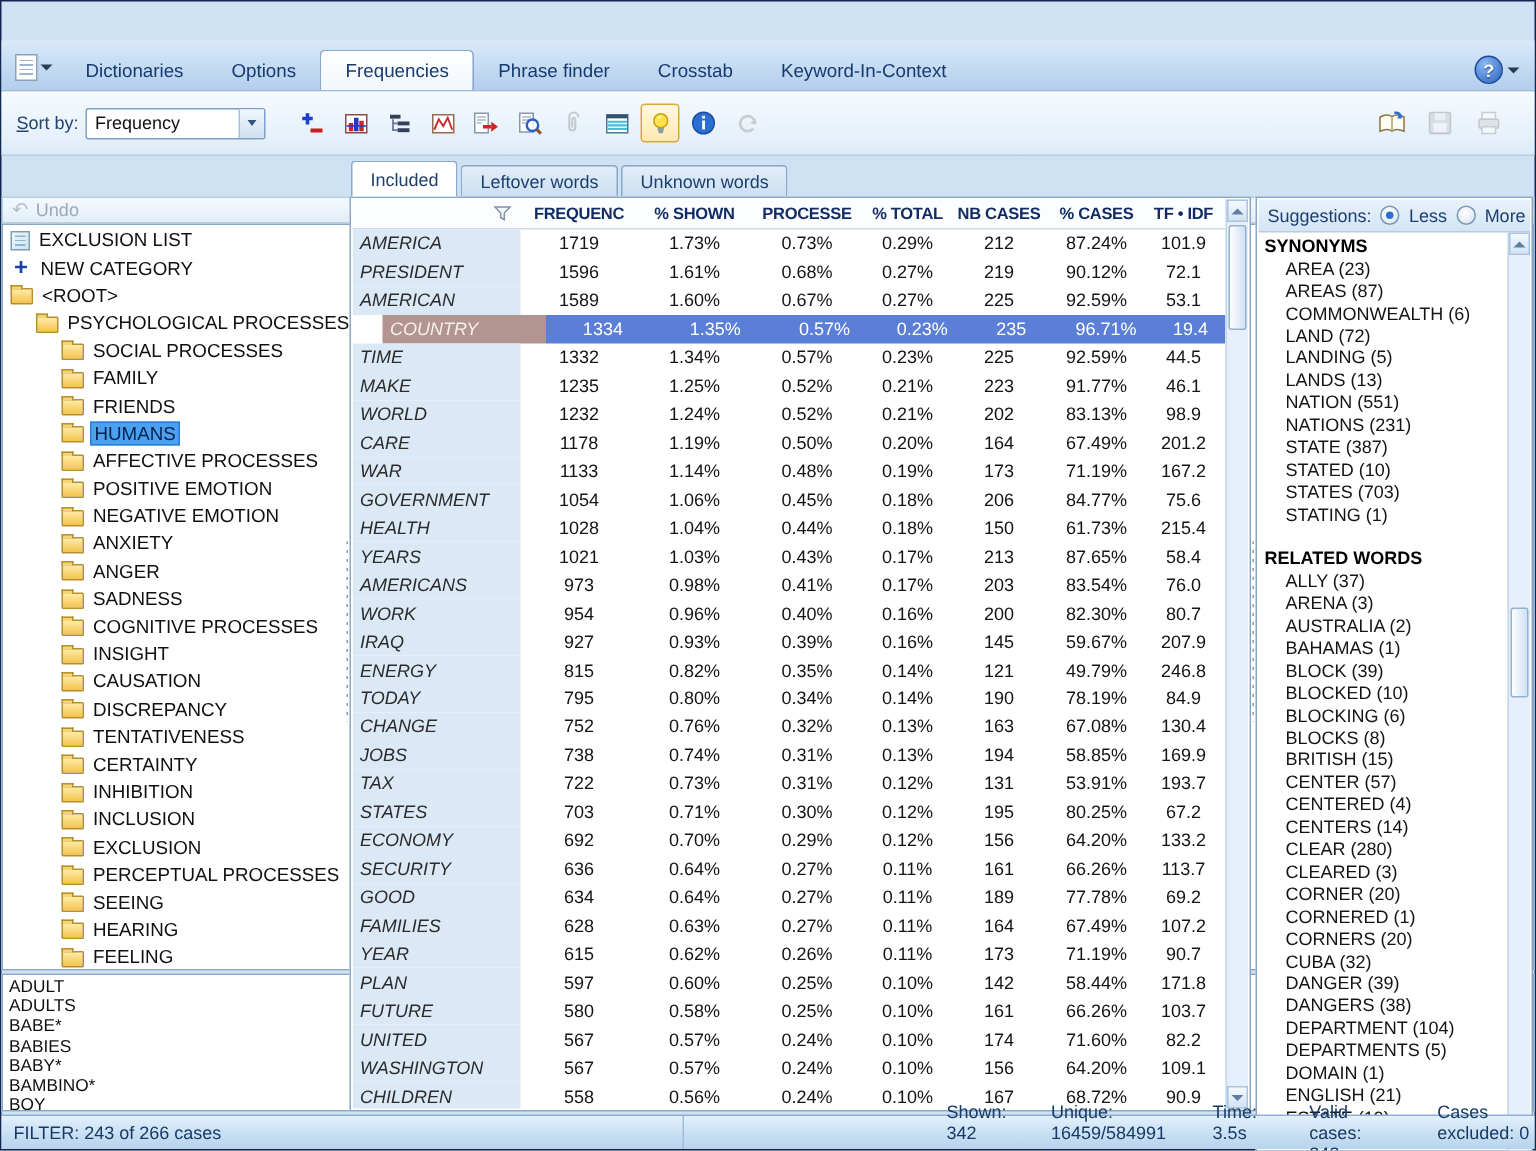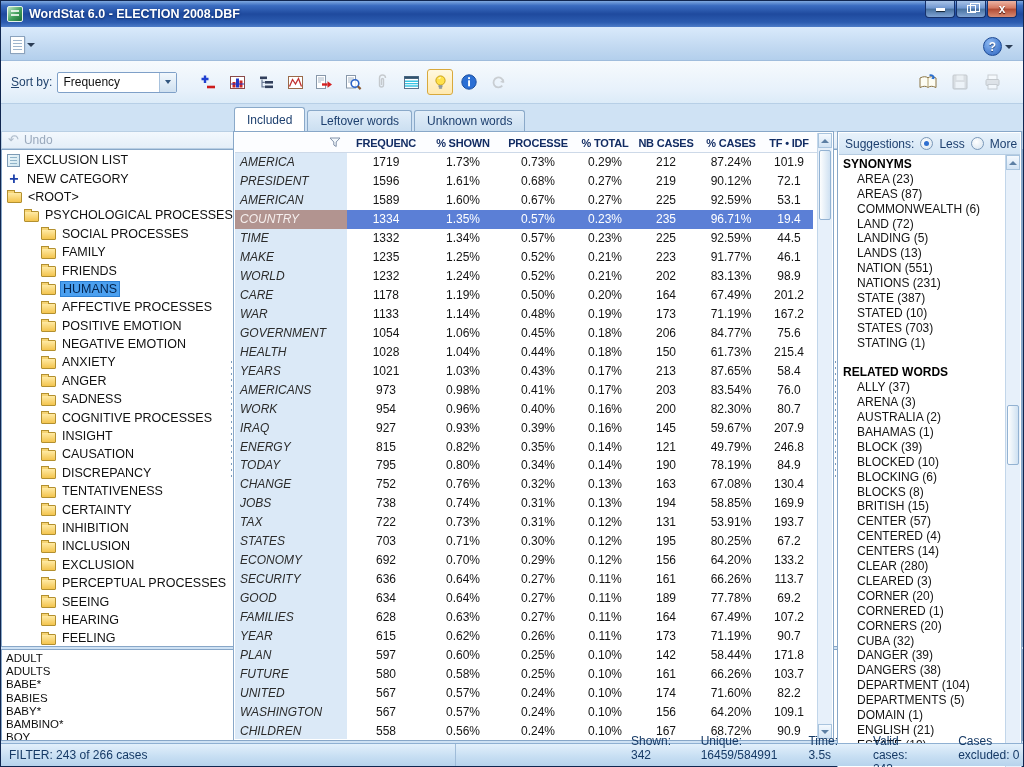--- a/index.html
+++ b/index.html
@@ -106,21 +106,21 @@
   .table-panel { left:232px; top:0; width:601px; height:610px; }
   .thead { position:absolute; top:1px; left:1px; right:16px; height:20px; background:#fcfdff; border-bottom:1px solid #cdd9e8; display:flex; }
   .th { font-weight:bold; font-size:11px; color:#122c63; display:flex; align-items:center; justify-content:center; letter-spacing:-0.2px; }
   .th.c0 { justify-content:flex-end; padding-right:6px; }
   .tbody { position:absolute; top:21px; left:1px; right:16px; bottom:1px; overflow:hidden; }
   .tr { display:flex; height:18.95px; }
   .td { display:flex; align-items:center; justify-content:center; font-size:12px; color:#141414; }
   .td.c0 { background:#dbe9f7; justify-content:flex-start; padding-left:5px; font-style:italic; color:#2b2b2b; }
   .c0{ width:112px;text-align:center; } .c1{ width:78px; } .c2{ width:76px; } .c3{ width:74px; } .c4{ width:60px;text-align:center; } .c5{ width:62px; } .c6{ width:68px; } .c7{ width:48px; }
   .tr.selected .td { background:#5b7fd6; color:#ffffff; }
-  .tr.selected .td.c0 { background:#b29490; color:#f6efee; }
+  .tr.selected .td.c0 { background:#b29490; color:#f6efee;margin-left:20px; }
   .funnel { margin-left:4px; }
 
   
   .right-panel { left:836px; top:0; width:185px; height:672px; }
   .sugg-header { position:absolute; top:1px; left:1px; right:1px; height:22px; background:linear-gradient(180deg,#e8f2fb,#d3e5f5);
     border-bottom:1px solid #b7cde2; display:flex; align-items:center; gap:6px; padding-left:6px; color:#1d3f6e; }
   .radio { width:13px; height:13px; border-radius:50%; border:1px solid #7a98b8; background:radial-gradient(circle at 40% 35%,#ffffff,#d4e2ee); position:relative; }
   .radio.sel::after { content:""; position:absolute; left:3px; top:3px; width:5px; height:5px; border-radius:50%; background:#2f6fd0; }
   .radio-lbl { color:#1d3f6e; }
   .sugg-list { position:absolute; top:23px; left:1px; right:16px; bottom:1px; overflow:hidden; padding:2px 0 0 4px; }
@@ -143,41 +143,35 @@
   .status-left { flex:0 0 455px; padding-left:8px; border-right:1px solid #9fbcd9; height:100%; display:flex; align-items:center; }
   .status-segs { display:flex; gap:28px; margin-left:175px; }
 
   svg { display:block; }
 </style>
 </head>
 <body>
 
 <div class="window">
 
-  <div class="titlebar">
-    <span class="app-icon"></span>
-    <span class="title-text">WordStat 6.0 - ELECTION 2008.DBF</span>
-    <div class="win-btns">
-      <div class="win-btn">
-          <span class="glyph-min"></span>
-        </div>
-      <div class="win-btn">
-          <span class="glyph-restore"></span>
-        </div>
-      <div class="win-btn close">
-          <span class="glyph-close">x</span>
-        </div>
-    </div>
-  </div>
 
   <div class="menubar">
     <div class="file-menu">
       <span class="page"></span>
       <span class="caret-down"></span>
     </div>
+    <div class="mtabs">
+
+    <div class="mtab">Dictionaries</div>
+        <div class="mtab">Options</div>
+        <div class="mtab active">Frequencies</div>
+        <div class="mtab">Phrase finder</div>
+        <div class="mtab">Crosstab</div>
+        <div class="mtab">Keyword-In-Context</div>
+      </div>
     <div class="help-btn">
       <span class="help-circle">?</span>
       <span class="caret-down"></span>
     </div>
   </div>
 
   <div class="toolbar">
     <span class="sort-label"><u>S</u>ort by:</span>
     <div class="dropdown">
       <span class="dd-value">Frequency</span>

